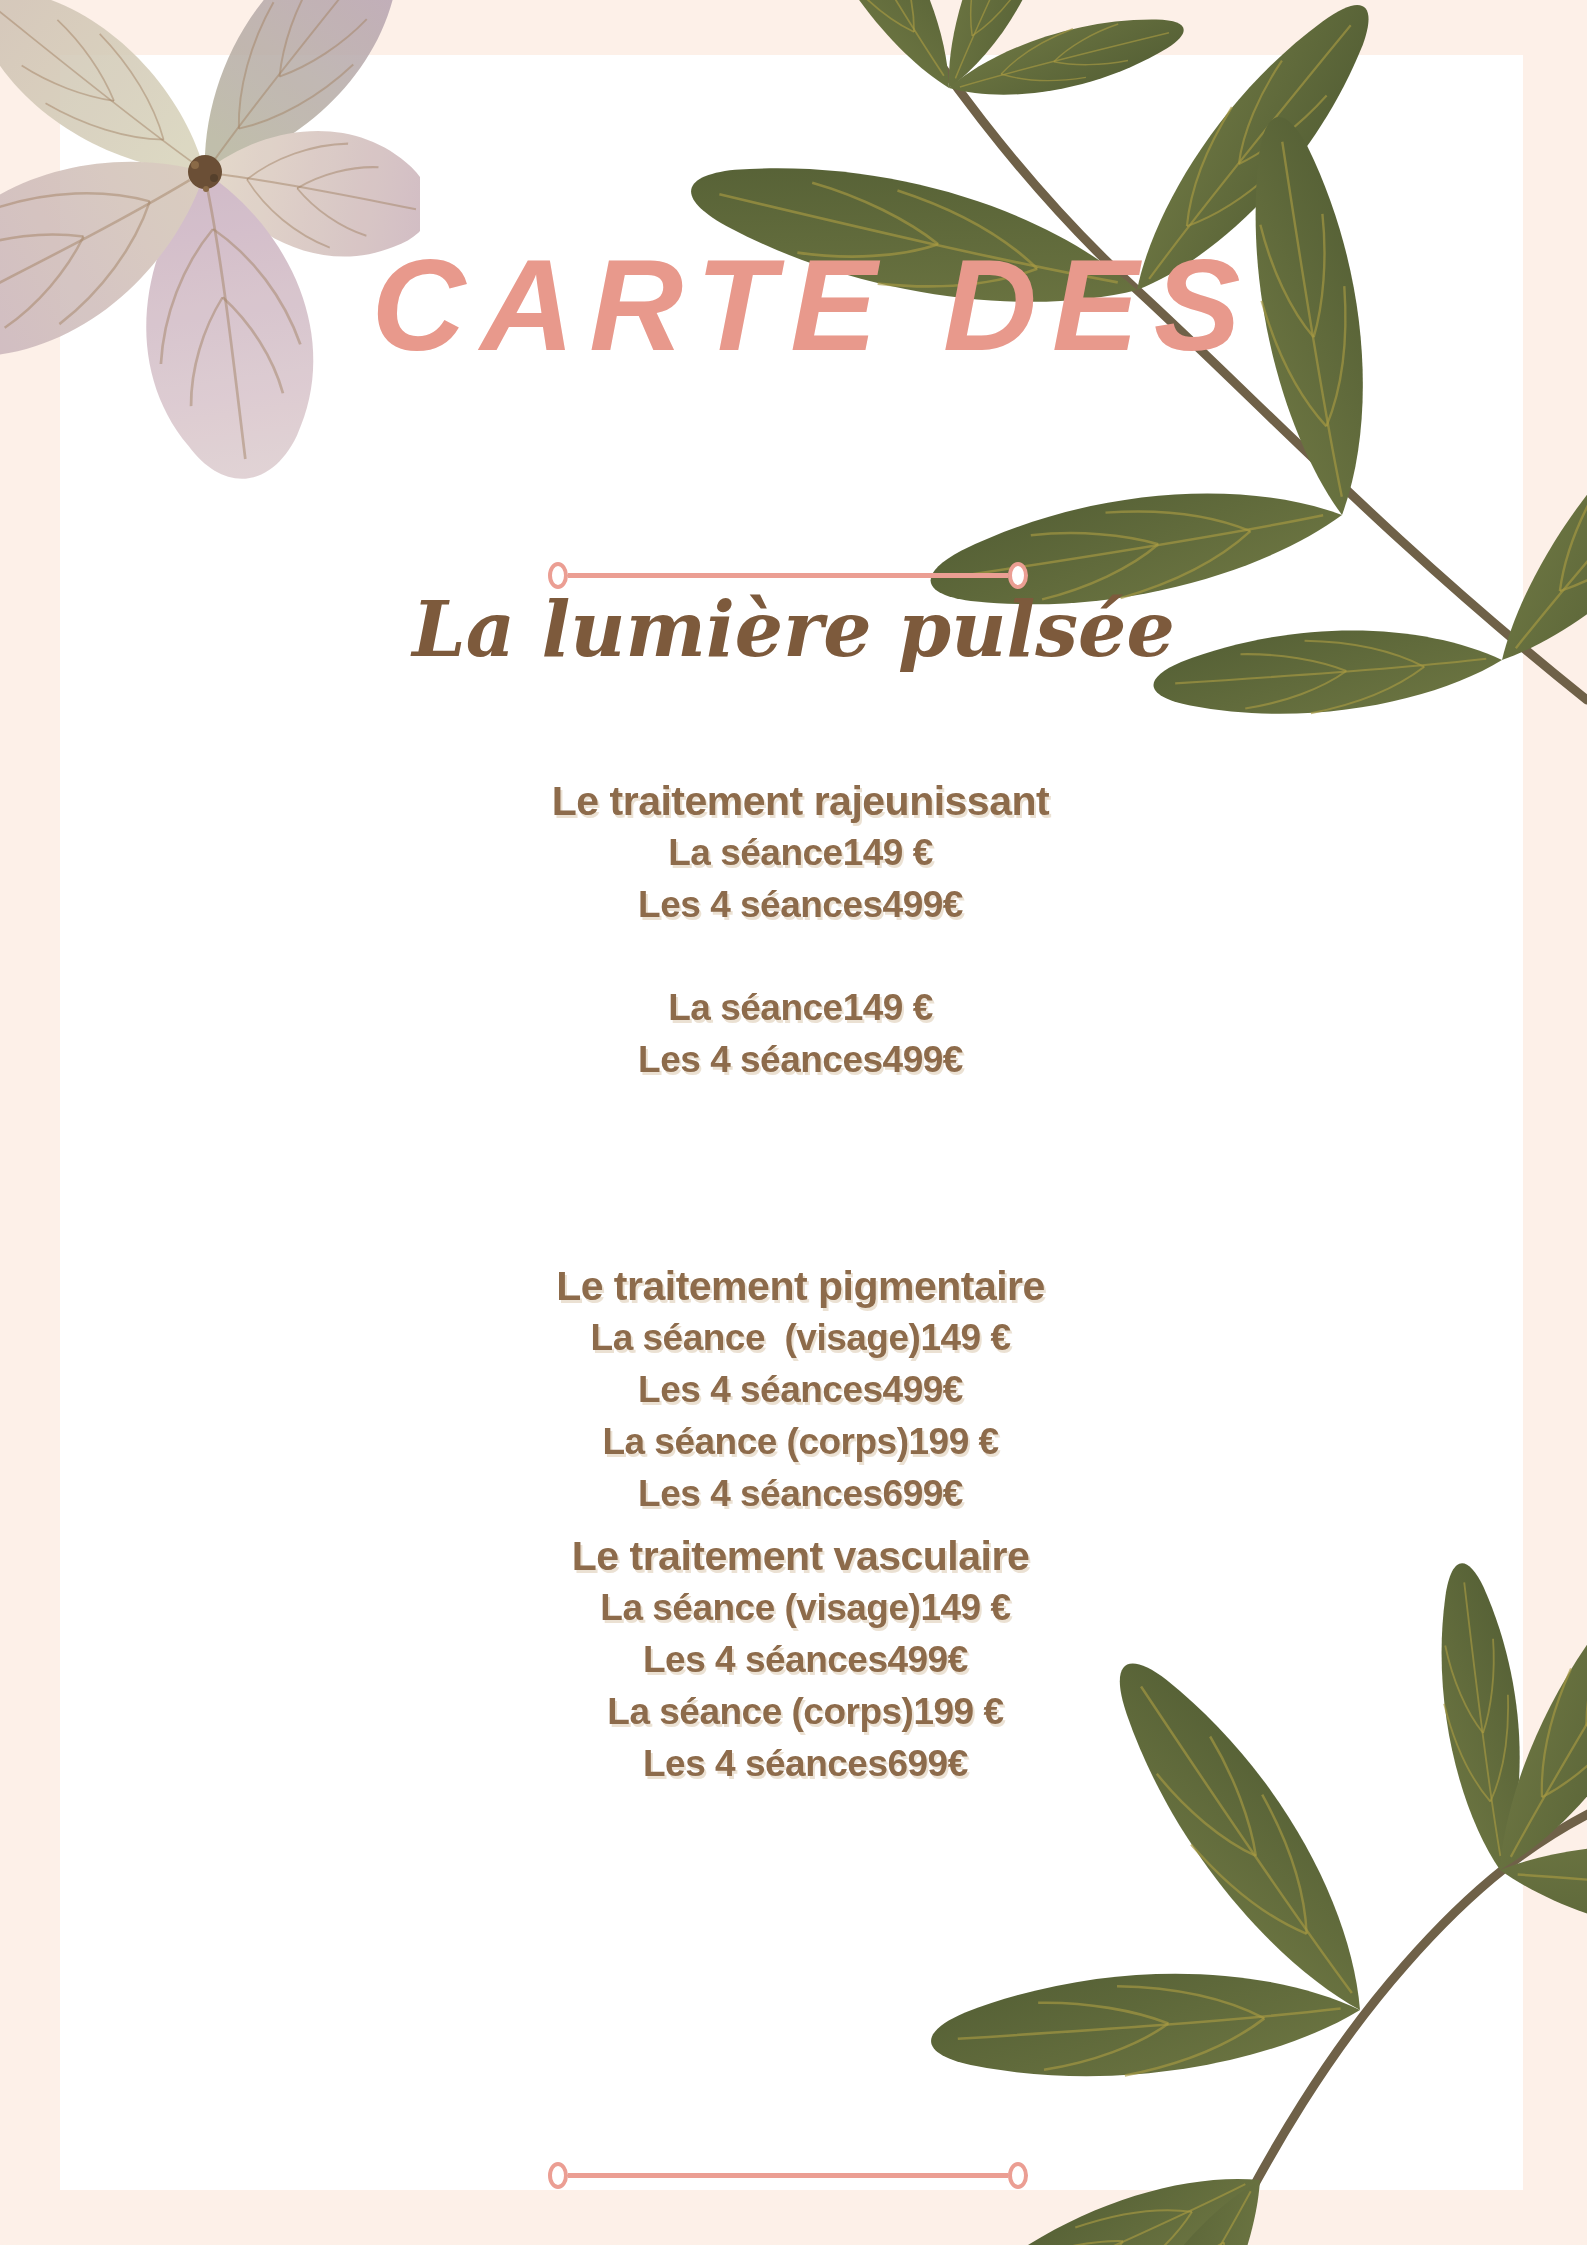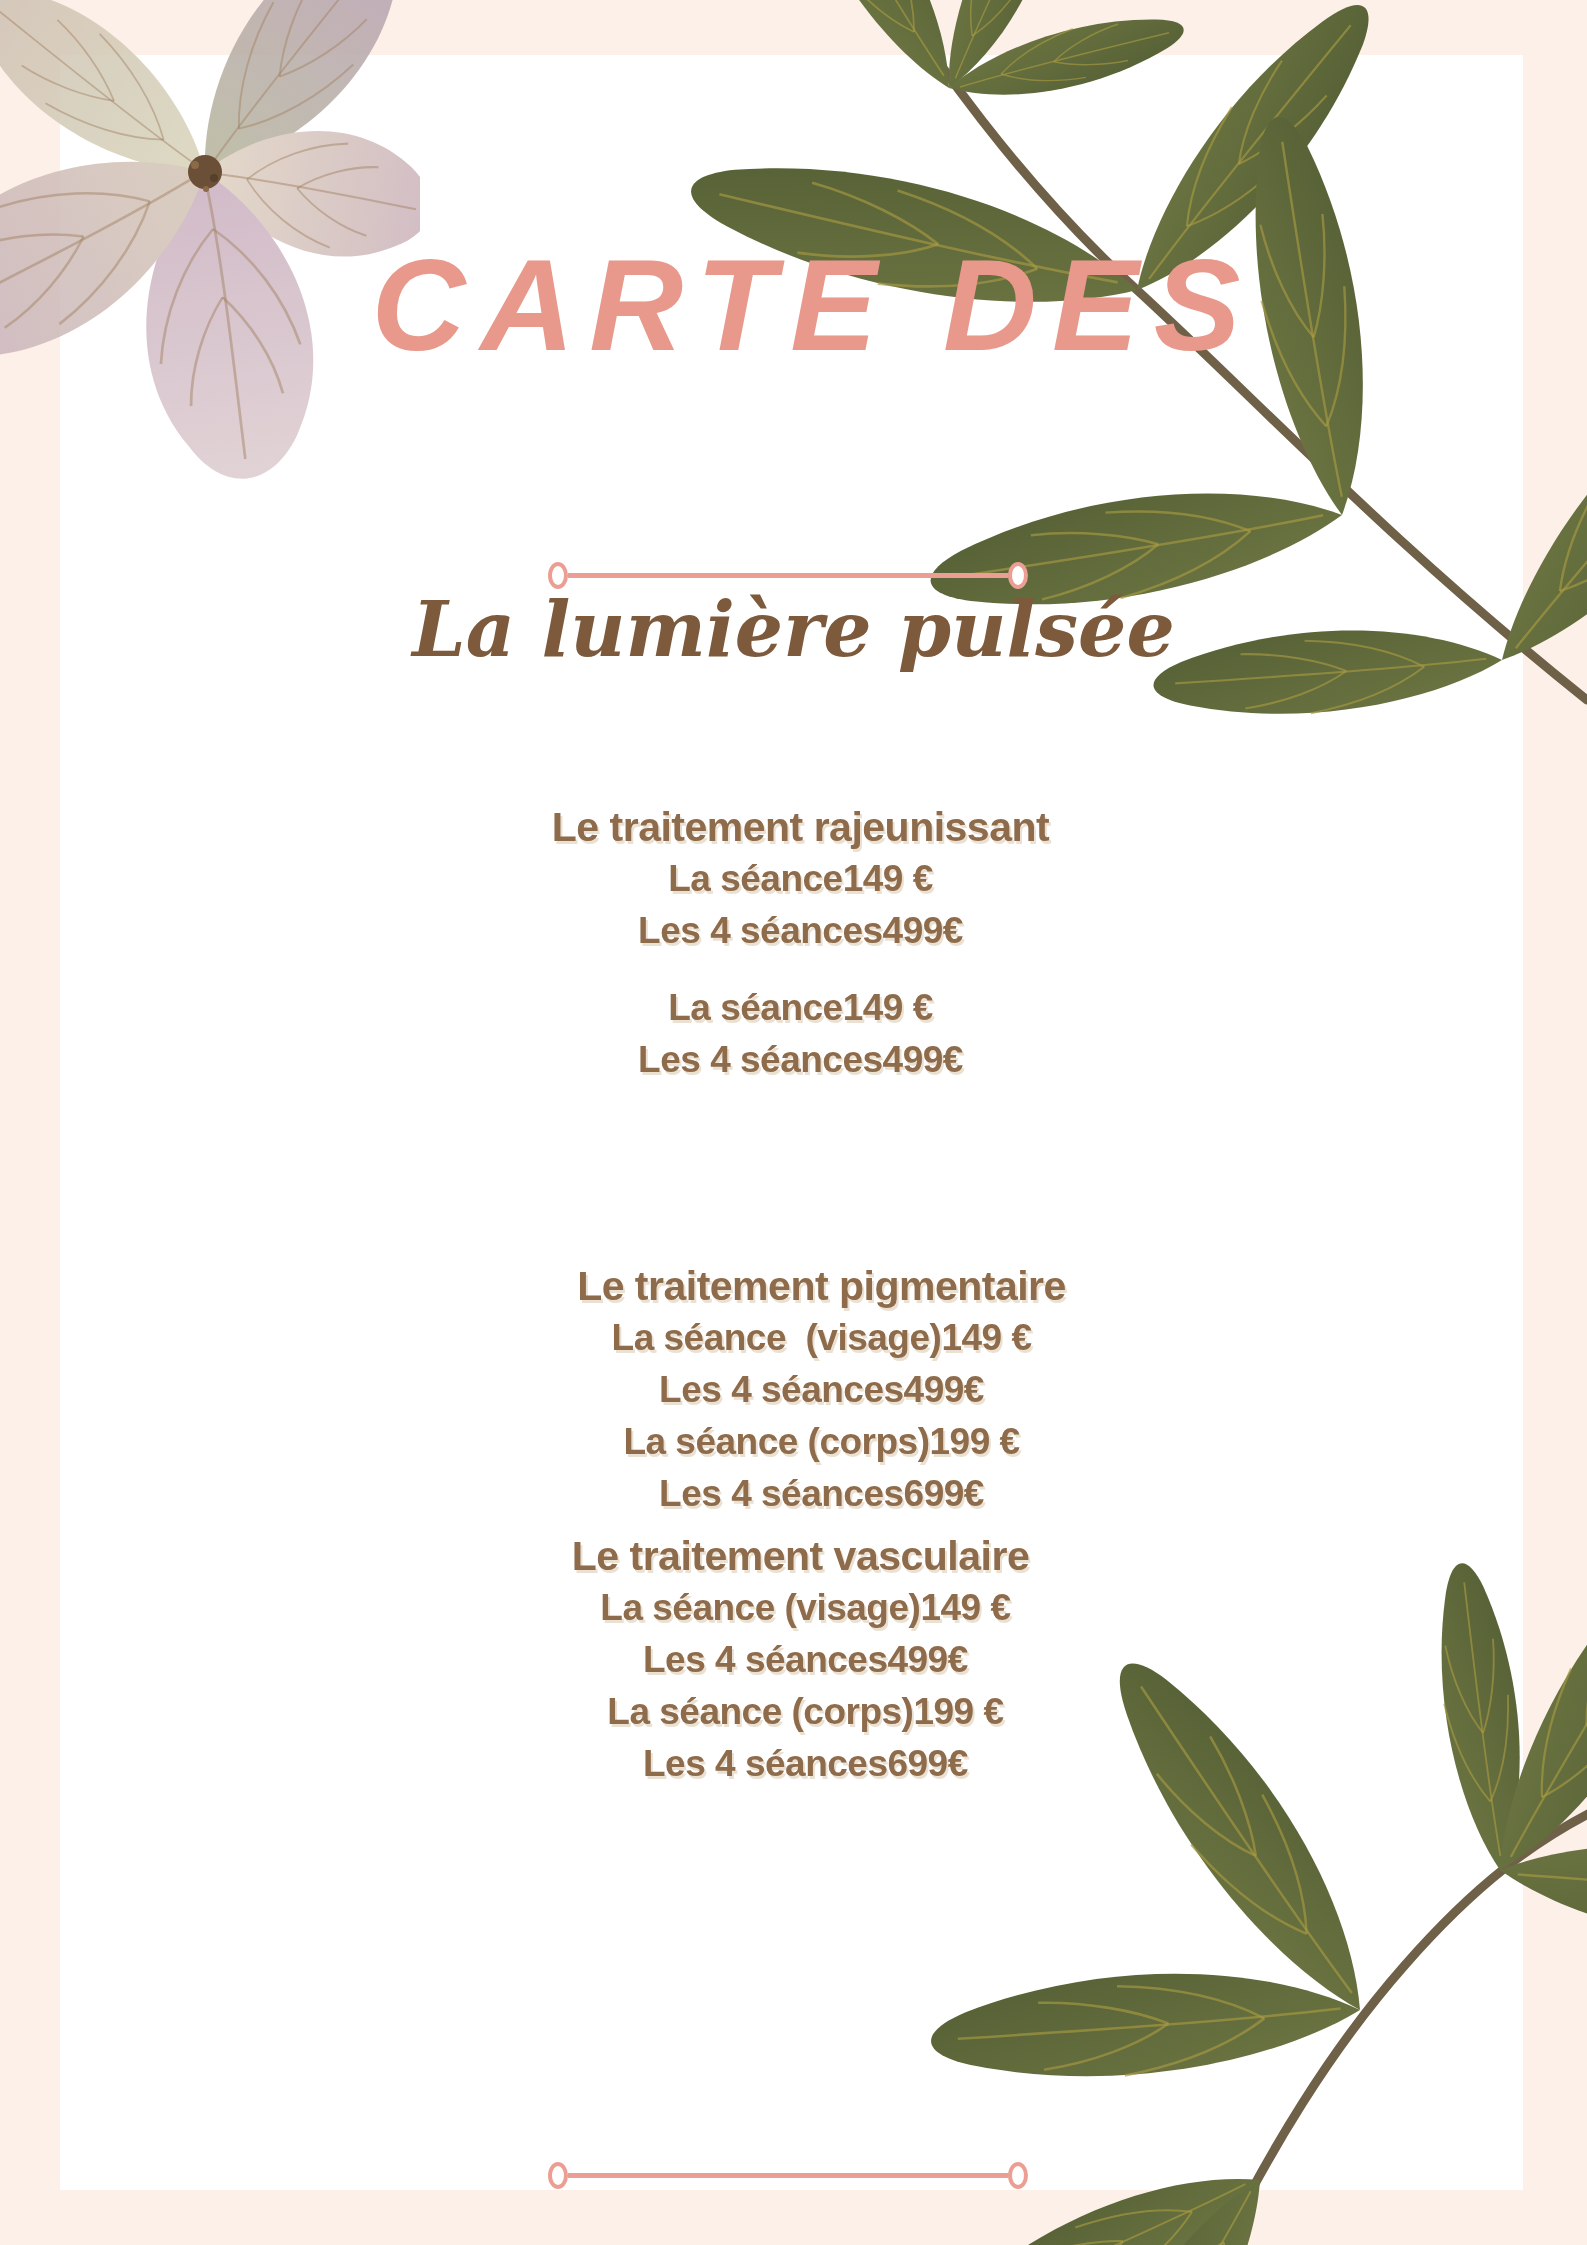--- a/index.html
+++ b/index.html
@@ -45,23 +45,23 @@
   .divider .bar{flex:1 1 auto; height:5px; background:var(--divider_pink);}
 
   .subtitle{
     position:absolute; left:0; top:585px; width:100%; text-align:center;
     font-family:"DejaVu Serif", serif; font-style:italic; font-weight:700;
     font-size:76px; color:var(--script_brown);
   }
 
   .menu{position:absolute; left:395px; top:0; width:811px; height:100%;}
   .menu-section{position:absolute; left:0; width:100%;}
-  .menu-section.s0{top:775px;margin-top:26px;}
+  .menu-section.s0{top:775px;}
   .menu-section.s1{top:982px;}
-  .menu-section.s2{top:1260px;margin-left:21px;}
+  .menu-section.s2{top:1260px;}
   .menu-section.s3{top:1530px;}
   .section-heading{
     height:52px; line-height:52px; text-align:center;
     font-size:41px; font-weight:700; letter-spacing:-0.5px;
     color:var(--text_brown);
     text-shadow:2px 3px 0 rgba(198,168,128,0.35);
   }
   .price-row{
     height:52px; line-height:52px; display:flex; justify-content:center;
     font-size:37px; font-weight:700; letter-spacing:-0.5px;

